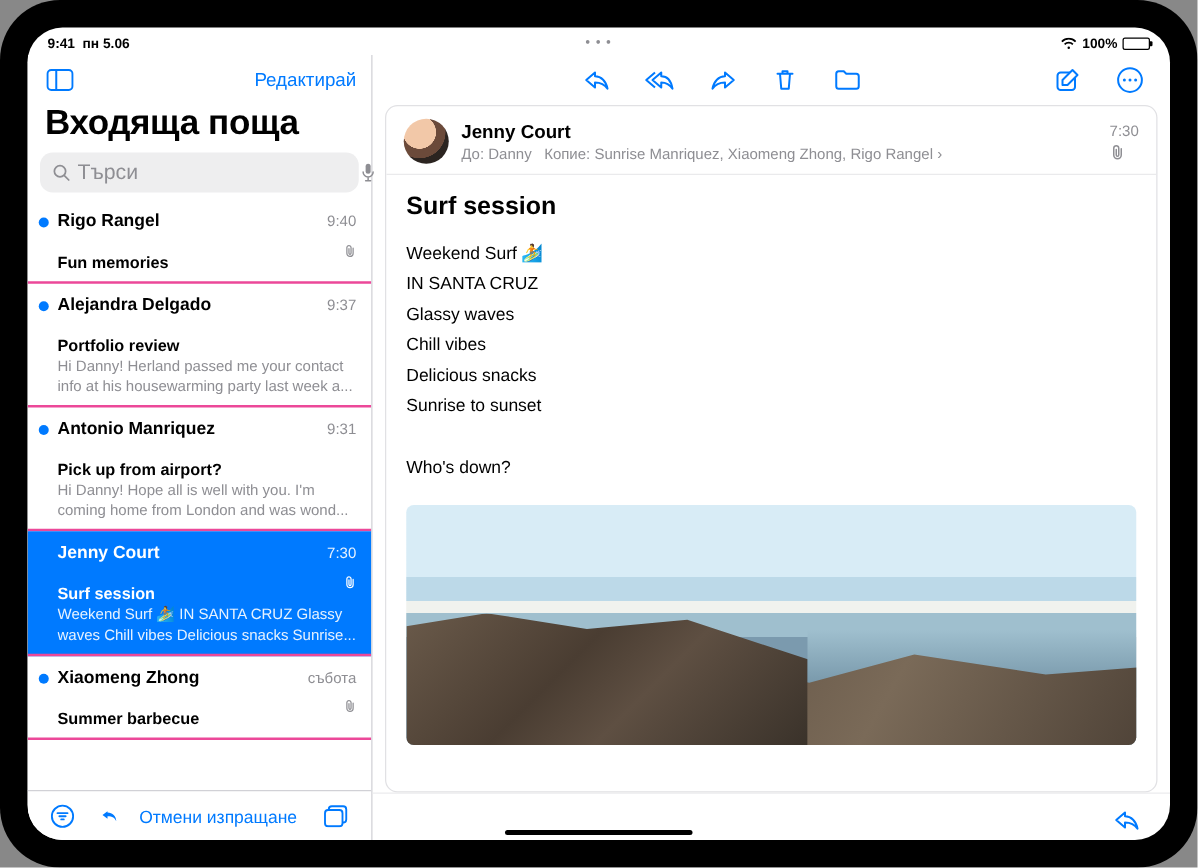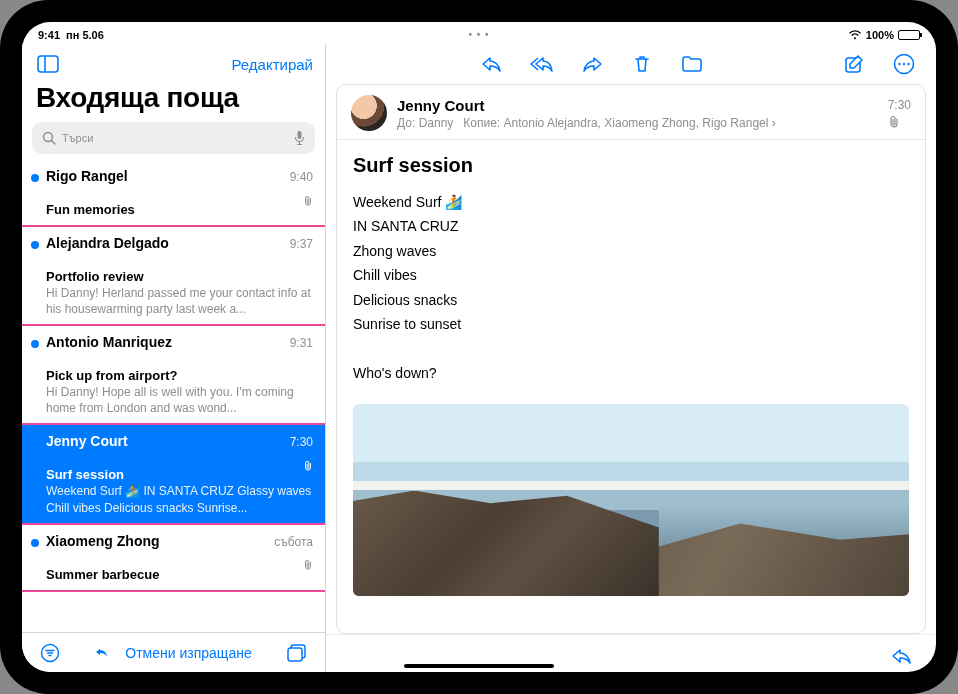--- a/index.html
+++ b/index.html
@@ -56,21 +56,21 @@
     content: ''; position: absolute; right: -3px; top: 2px; width: 2px; height: 4px; background: #000; border-radius: 0 1px 1px 0;
   }
   .battery .fill { background: #000; height: 100%; width: 100%; border-radius: 1px; }
   .wifi { display:inline-block; }
   .main {
     flex: 1;
     display: flex;
     overflow: hidden;
   }
   .sidebar {
-    width: 304px;
+    width: 276px;
     border-right: 1px solid #d1d1d6;
     display: flex;
     flex-direction: column;
     background: #fff;
   }
   .sidebar-top {
     display: flex;
     justify-content: space-between;
     align-items: center;
     padding: 6px 12px 4px 12px;
@@ -96,21 +96,21 @@
     display: flex;
     align-items: center;
     padding: 0 10px;
     gap: 6px;
     color: #8e8e93;
   }
   .search input {
     flex: 1;
     border: none;
     background: transparent;
-    font-size: 11px;
+    font-size: 17px;
     outline: none;
     color: #000;
   }
   .search input::placeholder { color: #8e8e93; }
   .list {
     flex: 1;
     overflow-y: auto;
   }
   .msg {
     border-bottom: 2px solid #ec4899;
@@ -446,39 +446,39 @@
         <div class="msg-card">
           <div class="msg-header">
             <div class="hdr-row1">
               <div class="avatar"></div>
               <div class="hdr-main">
                 <div class="hdr-sender">Jenny Court</div>
                 <div class="hdr-recips">
                   <span class="lbl">До:</span>
                   <span>Danny</span>&nbsp;&nbsp;
                   <span class="lbl">Копие:</span>
-                  <span>Antonio Alejandra, Xiaomeng Zhong, Rigo Rangel</span>
+                  <span>Sunrise Manriquez, Xiaomeng Zhong, Rigo Rangel</span>
                   <span style="color:#8e8e93;"> ›</span>
                 </div>
               </div>
               <div style="text-align:right;">
                 <div class="hdr-time">7:30</div>
                 <div style="margin-top:3px;">
                   <svg width="12" height="14" viewBox="0 0 12 14">
                       <path d="M9 4v5a3 3 0 11-6 0V3.5a2 2 0 114 0V9a1 1 0 11-2 0V4.5" fill="none" stroke="#8e8e93" stroke-width="1.2" stroke-linecap="round"></path>
                     </svg>
                 </div>
               </div>
             </div>
           </div>
           <div class="subj">Surf session</div>
           <div class="body" id="body-lines">
               <p>Weekend Surf 🏄</p>
               <p>IN SANTA CRUZ</p>
-              <p>Zhong waves</p>
+              <p>Glassy waves</p>
               <p>Chill vibes</p>
               <p>Delicious snacks</p>
               <p>Sunrise to sunset</p>
               <p>&nbsp;</p>
               <p>Who's down?</p>
             </div>
           <div class="attachment-img">
             <div class="sea"></div>
             <div class="cliff2"></div>
             <div class="cliff"></div>

